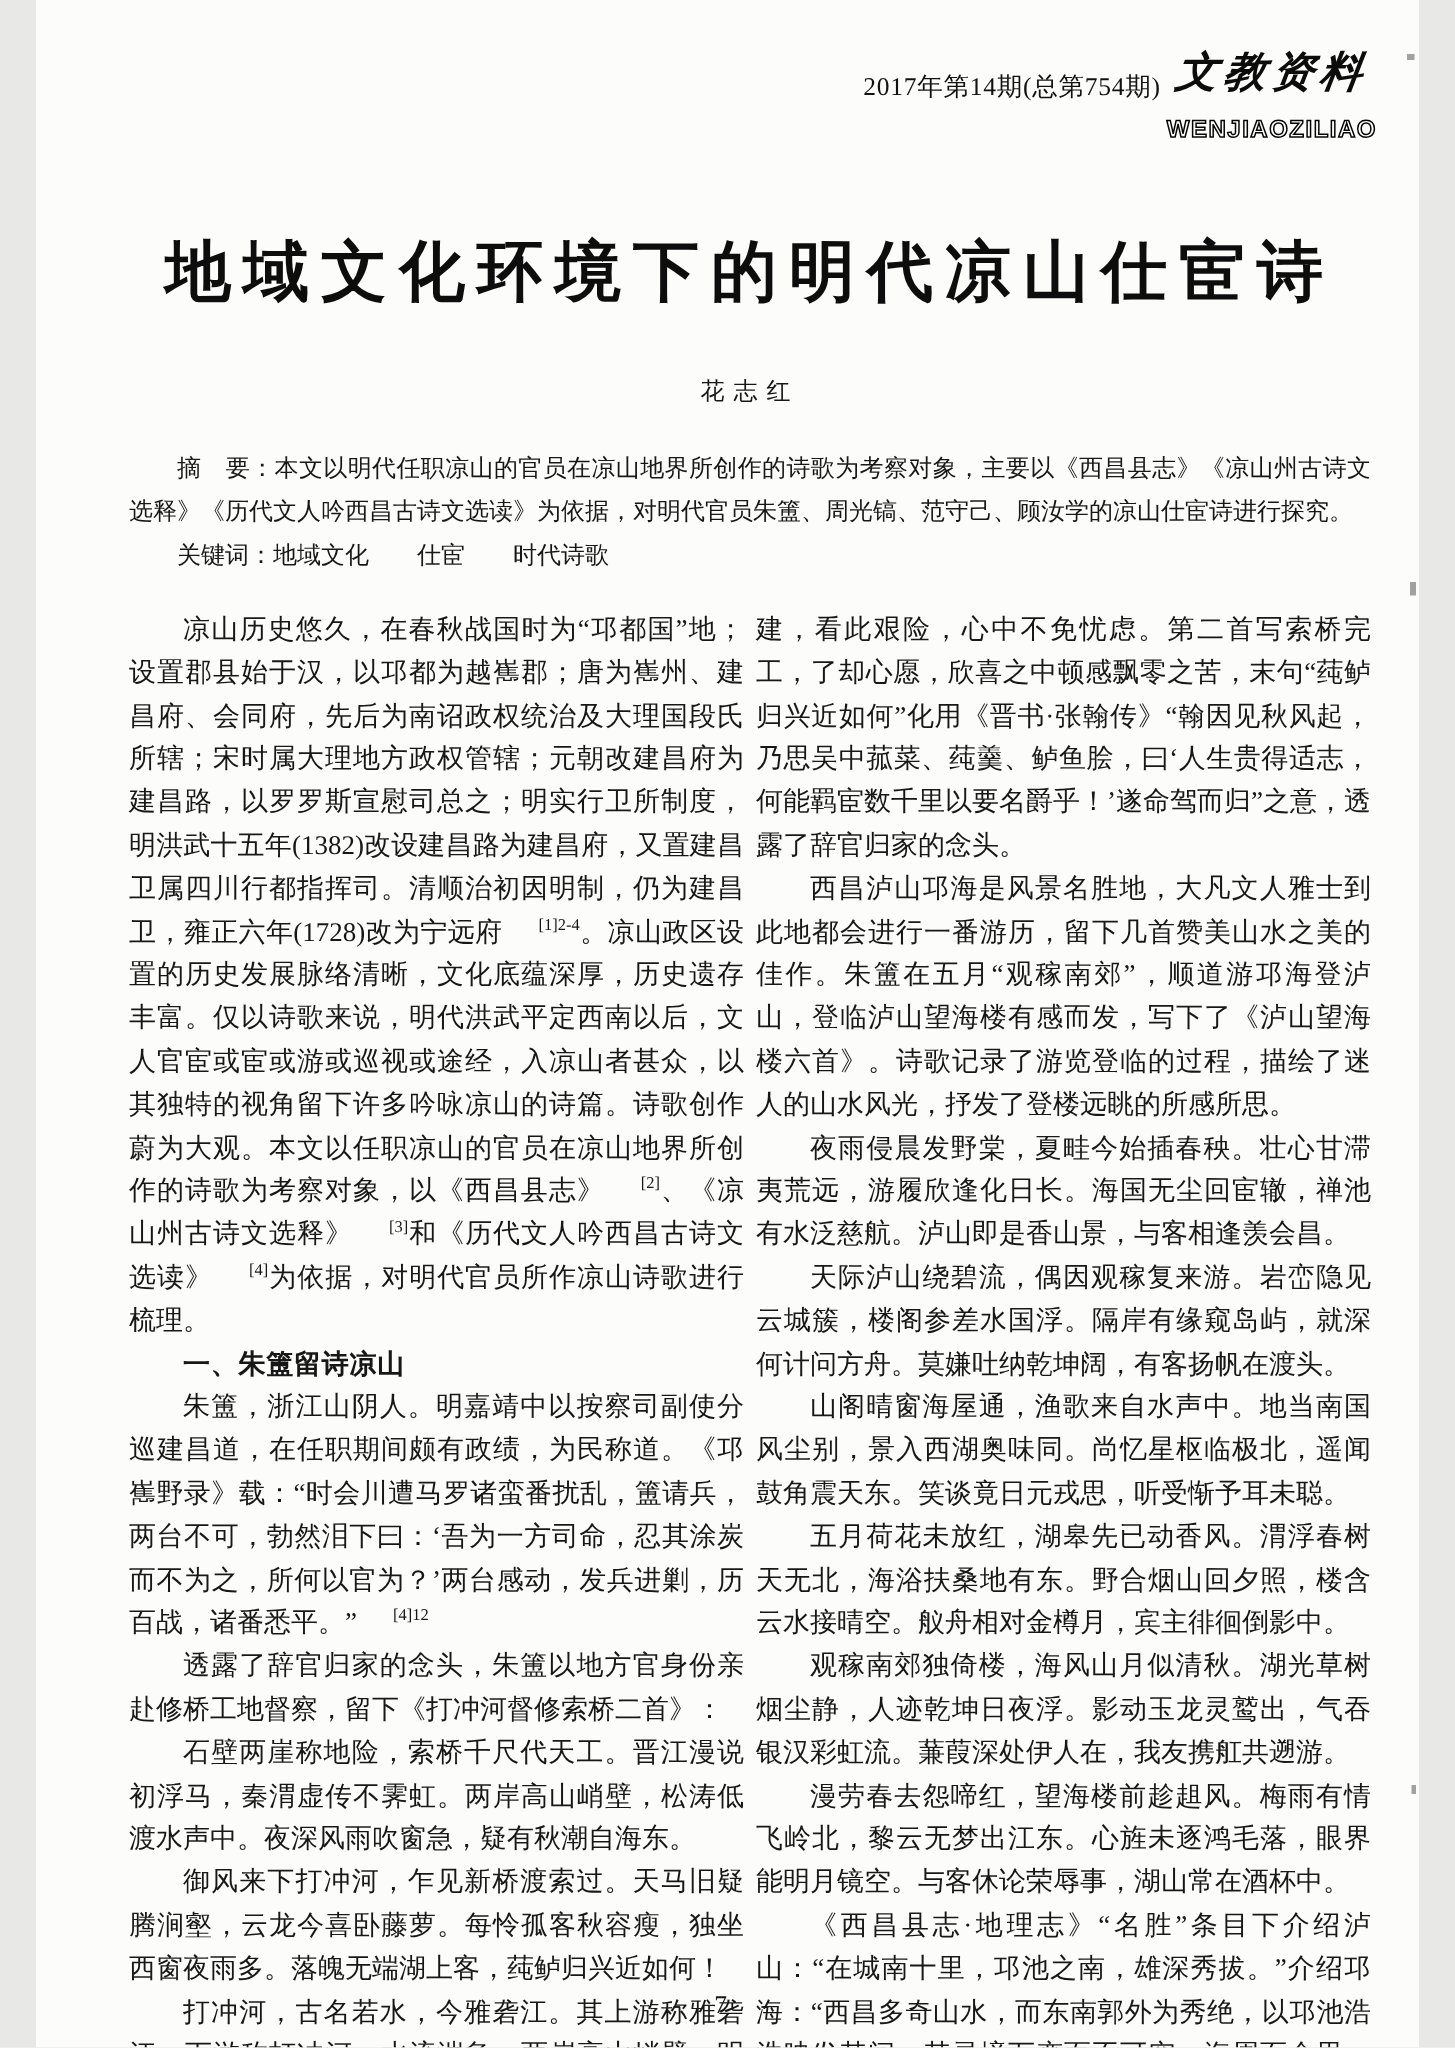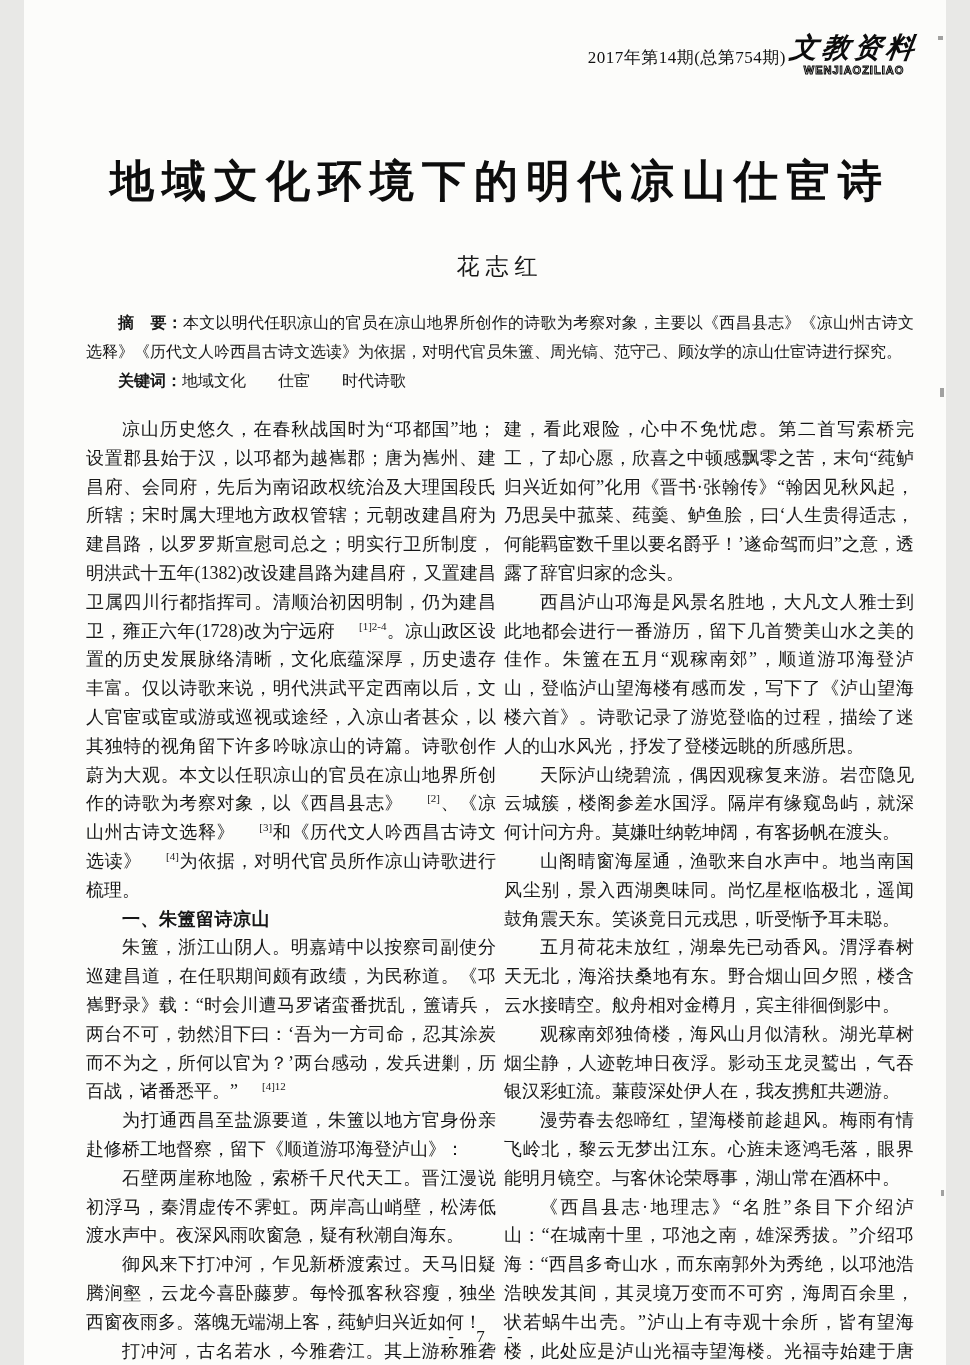--- a/index.html
+++ b/index.html
@@ -11,46 +11,46 @@
   
   .header-row{position:absolute;top:34px;right:28px;display:flex;align-items:flex-start;z-index:2;}
   .issue-line{font-size:17px;letter-spacing:.5px;margin-top:12px;color:#111;}
   .logo-block{margin-left:4px;text-align:center;}
   .logo-main{
     display:block;font-size:28px;font-weight:700;font-style:italic;
     letter-spacing:4px;transform:skewX(-8deg);color:#0c0c0c;
     font-family:"DejaVu Serif",serif;line-height:1;
   }
   .logo-sub{
-    display:block;margin-top:2px;font-size:11px;font-weight:800;letter-spacing:1px;
+    display:block;margin-top:16px;font-size:16px;font-weight:800;letter-spacing:1px;
     font-family:"Liberation Sans","DejaVu Sans",sans-serif;color:#181818;
   }
   @supports (-webkit-text-stroke:1px black){
     .logo-sub{color:#fff;-webkit-text-stroke:1px #000;}
   }
   
   .watermark{
     position:absolute;top:622px;left:172px;z-index:0;
     font-family:"Liberation Sans","DejaVu Sans",sans-serif;
     font-size:102px;font-weight:700;letter-spacing:3px;
     color:#c7c7c7;opacity:.55;white-space:nowrap;user-select:none;pointer-events:none;
   }
   
   .content{position:relative;z-index:1;padding:0 32px 0 62px;}
   .article-title{
     margin:152px 0 0;text-align:center;font-size:44px;font-weight:700;
     letter-spacing:8px;color:#0d0d0d;
     font-family:"Liberation Sans","DejaVu Sans",sans-serif;
   }
-  .author{margin-top:40px;text-align:center;font-size:23px;letter-spacing:6px;}
+  .author{margin-top:40px;text-align:center;font-size:16px;letter-spacing:6px;}
   .affiliation{margin-top:30px;text-align:center;font-size:15px;letter-spacing:1px;}
   .abstract-block{margin-top:26px;font-size:16px;line-height:29px;text-align:justify;}
   .abstract-block p{margin:0;}
   .abstract-first{text-indent:2em;}
-  .b-label{font-weight:700;font-family:"Liberation Sans","DejaVu Sans",sans-serif;}
+  .b-label{font-weight:400;font-family:"Liberation Sans","DejaVu Sans",sans-serif;}
   
   .columns{display:flex;gap:8px;margin-top:20px;}
   .col{width:436px;font-size:18px;line-height:28.8px;text-align:justify;}
   .col p{margin:0;text-indent:2em;}
   .col p.noindent{text-indent:0;}
   .col p.heading{
     font-weight:700;font-family:Liberation Serif, serif;
     text-indent:2em;letter-spacing:.5px;
   }
   sup{font-size:11px;line-height:0;vertical-align:super;letter-spacing:0;margin-left:24px;}
@@ -86,28 +86,29 @@
     <div class="abstract-block">
       <p class="abstract-first"><span class="b-label">摘　要：</span><span>本文以明代任职凉山的官员在凉山地界所创作的诗歌为考察对象，主要以《西昌县志》《凉山州古诗文选释》《历代文人吟西昌古诗文选读》为依据，对明代官员朱簠、周光镐、范守己、顾汝学的凉山仕宦诗进行探究。</span></p>
       <p class="abstract-first"><span class="b-label">关键词：</span><span>地域文化　　仕宦　　时代诗歌</span></p>
     </div>
 
     <div class="columns">
       <div class="col">
           <p class="body">凉山历史悠久，在春秋战国时为“邛都国”地；设置郡县始于汉，以邛都为越嶲郡；唐为嶲州、建昌府、会同府，先后为南诏政权统治及大理国段氏所辖；宋时属大理地方政权管辖；元朝改建昌府为建昌路，以罗罗斯宣慰司总之；明实行卫所制度，明洪武十五年(1382)改设建昌路为建昌府，又置建昌卫属四川行都指挥司。清顺治初因明制，仍为建昌卫，雍正六年(1728)改为宁远府<sup>[1]2-4</sup>。凉山政区设置的历史发展脉络清晰，文化底蕴深厚，历史遗存丰富。仅以诗歌来说，明代洪武平定西南以后，文人官宦或宦或游或巡视或途经，入凉山者甚众，以其独特的视角留下许多吟咏凉山的诗篇。诗歌创作蔚为大观。本文以任职凉山的官员在凉山地界所创作的诗歌为考察对象，以《西昌县志》<sup>[2]</sup>、《凉山州古诗文选释》<sup>[3]</sup>和《历代文人吟西昌古诗文选读》<sup>[4]</sup>为依据，对明代官员所作凉山诗歌进行梳理。</p>
           <p class="heading">一、朱簠留诗凉山</p>
           <p class="body">朱簠，浙江山阴人。明嘉靖中以按察司副使分巡建昌道，在任职期间颇有政绩，为民称道。《邛嶲野录》载：“时会川遭马罗诸蛮番扰乱，簠请兵，两台不可，勃然泪下曰：‘吾为一方司命，忍其涂炭而不为之，所何以官为？’两台感动，发兵进剿，历百战，诸番悉平。”<sup>[4]12</sup></p>
-          <p class="body">为打通西昌至盐源要道，朱簠以地方官身份亲赴修桥工地督察，留下《顺道游邛海登泸山》：</p>
+          <p class="body">透露了辞官归家的念头，朱簠以地方官身份亲赴修桥工地督察，留下《打冲河督修索桥二首》：</p>
           <p class="poem">石壁两崖称地险，索桥千尺代天工。晋江漫说初浮马，秦渭虚传不霁虹。两岸高山峭壁，松涛低渡水声中。夜深风雨吹窗急，疑有秋潮自海东。</p>
           <p class="poem">御风来下打冲河，乍见新桥渡索过。天马旧疑腾涧壑，云龙今喜卧藤萝。每怜孤客秋容瘦，独坐西窗夜雨多。落魄无端湖上客，莼鲈归兴近如何！</p>
           <p class="body">打冲河，古名若水，今雅砻江。其上游称雅砻江，下游称打冲河，水流湍急，两岸高山峭壁。明代雅砻江流域“两山壁立，水势汹涌，狼牙相拒，舟楫不通”。由此可见修桥工程相当艰巨。在第一首诗中，诗人化用史籍与传说，以凸显打冲河的地势险要，此处山高路险、河深水急，修桥实属不易，但作为地方官员责任在身，亲自到打冲河工地督察索桥的修</p>
         </div>
       <div class="col">
           <p class="body noindent">建，看此艰险，心中不免忧虑。第二首写索桥完工，了却心愿，欣喜之中顿感飘零之苦，末句“莼鲈归兴近如何”化用《晋书·张翰传》“翰因见秋风起，乃思吴中菰菜、莼羹、鲈鱼脍，曰‘人生贵得适志，何能羁宦数千里以要名爵乎！’遂命驾而归”之意，透露了辞官归家的念头。</p>
           <p class="body">西昌泸山邛海是风景名胜地，大凡文人雅士到此地都会进行一番游历，留下几首赞美山水之美的佳作。朱簠在五月“观稼南郊”，顺道游邛海登泸山，登临泸山望海楼有感而发，写下了《泸山望海楼六首》。诗歌记录了游览登临的过程，描绘了迷人的山水风光，抒发了登楼远眺的所感所思。</p>
+          <p class="poem">夜雨侵晨发野棠，夏畦今始插春秧。壮心甘滞夷荒远，游履欣逢化日长。海国无尘回宦辙，禅池有水泛慈航。泸山即是香山景，与客相逢羡会昌。</p>
           <p class="poem">天际泸山绕碧流，偶因观稼复来游。岩峦隐见云城簇，楼阁参差水国浮。隔岸有缘窥岛屿，就深何计问方舟。莫嫌吐纳乾坤阔，有客扬帆在渡头。</p>
           <p class="poem">山阁晴窗海屋通，渔歌来自水声中。地当南国风尘别，景入西湖奥味同。尚忆星枢临极北，遥闻鼓角震天东。笑谈竟日元戎思，听受惭予耳未聪。</p>
           <p class="poem">五月荷花未放红，湖皋先已动香风。渭浮春树天无北，海浴扶桑地有东。野合烟山回夕照，楼含云水接晴空。舣舟相对金樽月，宾主徘徊倒影中。</p>
           <p class="poem">观稼南郊独倚楼，海风山月似清秋。湖光草树烟尘静，人迹乾坤日夜浮。影动玉龙灵鹫出，气吞银汉彩虹流。蒹葭深处伊人在，我友携舡共遡游。</p>
           <p class="poem">漫劳春去怨啼红，望海楼前趁趄风。梅雨有情飞岭北，黎云无梦出江东。心旌未逐鸿毛落，眼界能明月镜空。与客休论荣辱事，湖山常在酒杯中。</p>
           <p class="body">《西昌县志·地理志》“名胜”条目下介绍泸山：“在城南十里，邛池之南，雄深秀拔。”介绍邛海：“西昌多奇山水，而东南郭外为秀绝，以邛池浩浩映发其间，其灵境万变而不可穷，海周百余里，状若蜗牛出壳。”泸山上有寺观十余所，皆有望海楼，此处应是泸山光福寺望海楼。光福寺始建于唐代天佑年间，明建文四年(1402)圣旨封泸山大佛寺为光福寺。</p>
         </div>
     </div>
   </div>
 

